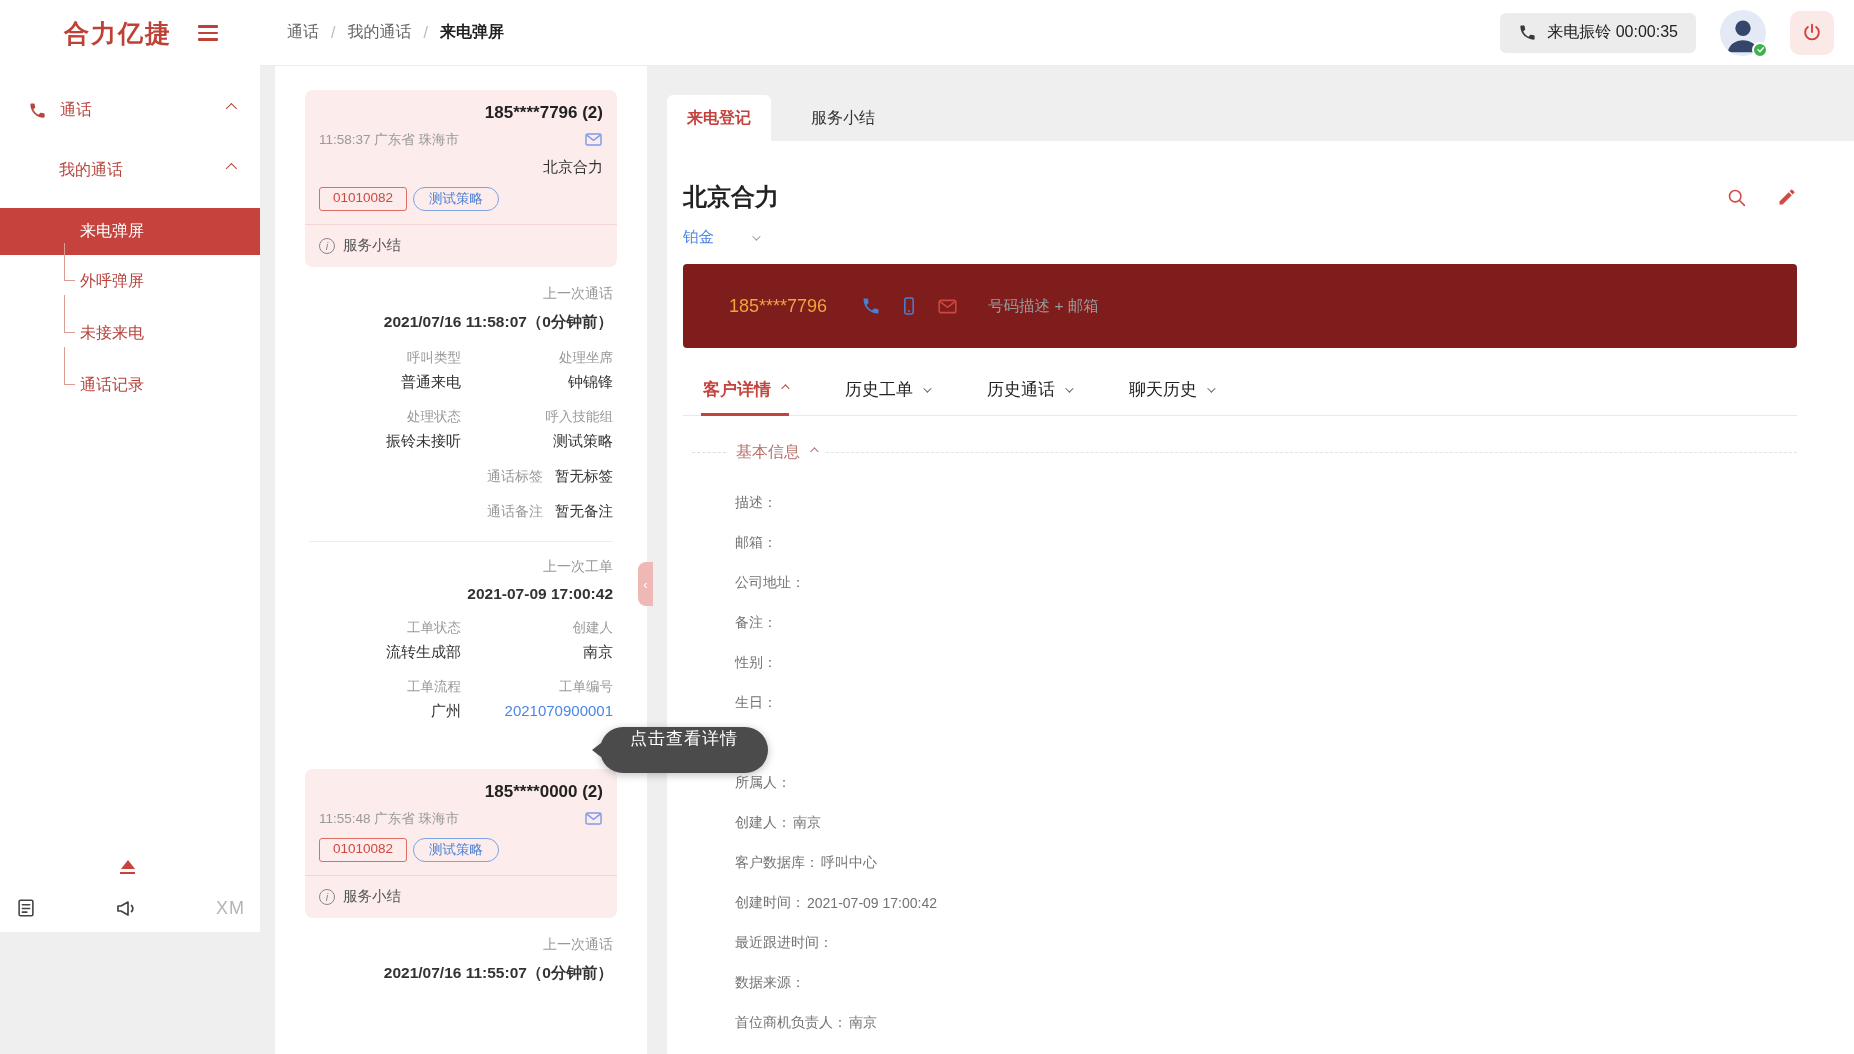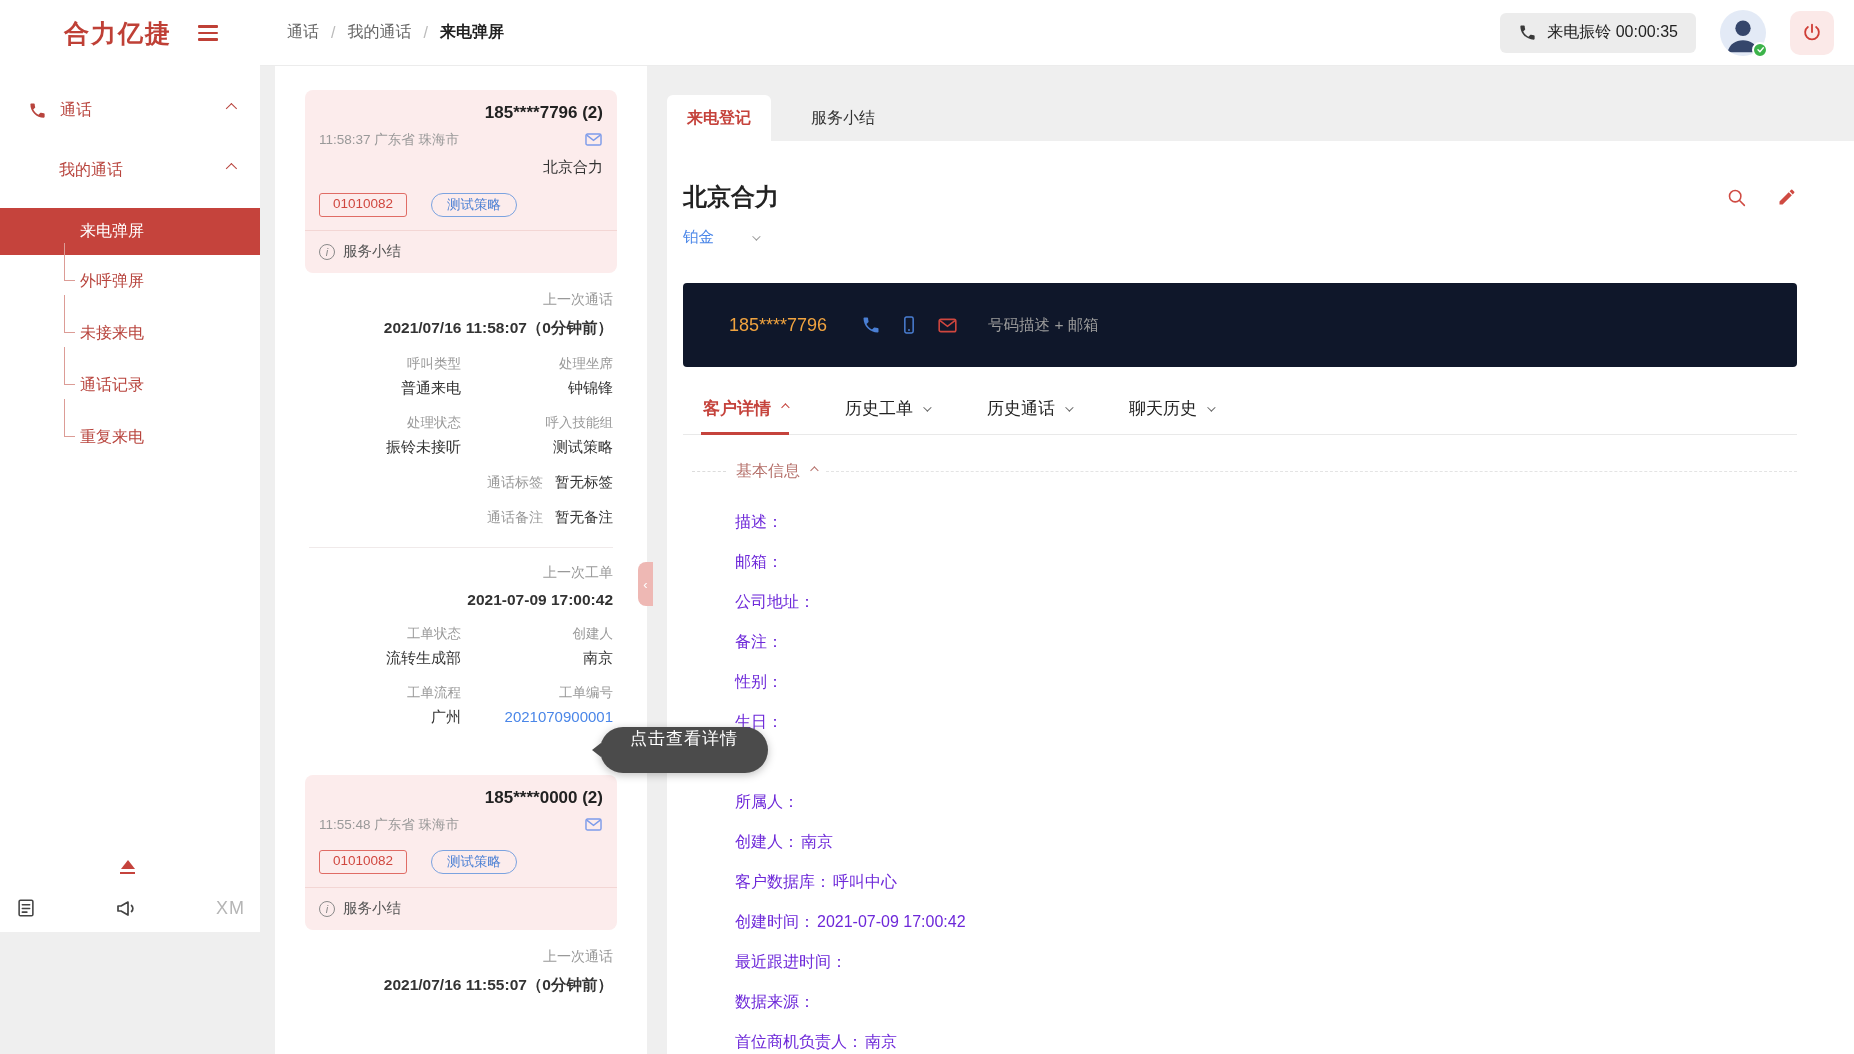--- a/index.html
+++ b/index.html
@@ -51,21 +51,21 @@
 
   
   .call-list { position:absolute; left:275px; top:66px; width:372px; bottom:0; background:#fff; overflow:hidden; padding:24px 30px 0;text-align:right; }
   .call-card { background:#fcecec; border-radius:8px; padding:13px 14px 12px; }
   .call-card.second { margin-top:28px; }
   .cc-number { font-size:17px; font-weight:bold; color:#222; }
   .cc-meta-row { display:flex; align-items:center; margin-top:7px; }
   .cc-meta { font-size:13.5px; color:#999; }
   .cc-mail { margin-left:auto; color:#7c9bea; cursor:pointer; }
   .cc-name { font-size:15px; color:#333; margin-top:9px; }
-  .badges { display:flex; gap:24px; margin-top:16px; }
+  .badges { display:flex; gap:6px; margin-top:10px; }
   .badge-red { border:1px solid #e06c65; color:#d0473f; font-size:13.5px; padding:2px 13px; border-radius:3px; }
   .badge-blue { border:1px solid #7ba3e0; color:#4a7fd4; font-size:13.5px; padding:2px 15px; border-radius:12px; }
   .cc-divider { border-top:1px solid #f3d6d4; margin:13px -14px 0; }
   .summary-row { display:flex; align-items:center; gap:8px; padding-top:11px; color:#555; font-size:14.5px; cursor:pointer; }
   .info-ic { width:16px; height:16px; border:1px solid #8a8a8a; border-radius:50%; color:#8a8a8a; font-size:11px; display:flex; align-items:center; justify-content:center; font-style:italic; }
   .info-block { padding:18px 4px 20px; }
   .ib-title { color:#999; font-size:14px; }
   .ib-time { color:#333; font-size:15.5px; font-weight:600; margin-top:9px; }
   .ib-title.ticket { margin-top:16px; }
   .kv-grid { display:grid; grid-template-columns:1fr 1fr; row-gap:16px; margin-top:16px; }
@@ -86,39 +86,39 @@
   .ctab { min-width:104px; padding:0 18px; display:flex; align-items:center; justify-content:center; font-size:16px; color:#333; cursor:pointer; }
   .ctab.active { background:#fff; color:#c5433c; font-weight:bold; border-radius:6px 6px 0 0; }
   .ctab.plain { margin-left:20px; }
   .content-card { position:absolute; left:0; right:0; top:75px; bottom:0; background:#fff; padding:18px 57px 0 16px; }
   .title-row { display:flex; align-items:center; margin-top:22px; }
   .cust-name { font-size:24px; font-weight:bold; color:#222; }
   .title-icons { margin-left:auto; display:flex; align-items:center; gap:30px; color:#cf4a42; }
   .title-icons svg { cursor:pointer; }
   .level-row { display:flex; align-items:center; gap:38px; margin-top:14px; cursor:pointer; }
   .level { color:#4a86e8; font-size:15.5px; }
-  .phone-bar { margin-top:35px; height:84px; background:#0f172a; border-radius:4px; display:flex; align-items:center; padding-left:46px; }
+  .phone-bar { margin-top:16px; height:84px; background:#7f1d1d; border-radius:4px; display:flex; align-items:center; padding-left:46px; }
   .bar-phone { color:#f0a33f; font-size:18px; font-weight:500; }
   .bar-icons { display:flex; align-items:center; gap:18px; margin-left:34px; }
   .bar-icons svg { cursor:pointer; }
   .ic-blue { color:#4a7fd4; }
   .ic-red { color:#d0473f; }
   .bar-desc { color:#9a9a9a; font-size:15.5px; margin-left:30px; }
   .detail-tabs { display:flex; gap:58px; padding-left:20px; border-bottom:1px solid #e9e9e9; height:52px; align-items:stretch; margin-top:16px; }
   .dtab { position:relative; display:flex; align-items:center; gap:10px; font-size:17px; color:#222; cursor:pointer; }
   .dtab.active { color:#c5433c; font-weight:bold; }
   .dtab.active::after { content:""; position:absolute; left:-2px; right:-2px; bottom:-1px; height:3px; background:#c5433c; }
   .dtab .chev { color:#666; }
   .dtab.active .chev { color:#c5433c; }
   .section-row { display:flex; align-items:center; gap:10px; margin:26px 0 0 9px; color:#b5716b; cursor:pointer; }
   .section-label { font-size:16px; }
   .dash-short { width:34px; border-top:1px dashed #dcdcdc; }
   .dash-long { flex:1; border-top:1px dashed #e4e4e4; }
   .fields { margin:20px 0 0 52px; }
-  .field-row { height:40px; display:flex; align-items:center; font-size:16px; color:#6d28d9; }
+  .field-row { height:40px; display:flex; align-items:center; font-size:14px; color:#737373; }
   .f-value { margin-left:2px; }
 
   
   .tooltip { position:absolute; left:600px; top:727px; height:46px; background:#4b4b4b; color:#fff; border-radius:23px; display:flex; align-items:flex-start; padding:0 30px; font-size:17px; letter-spacing:1px; z-index:40; box-shadow:0 2px 8px rgba(0,0,0,.25); }
   .tt-arrow { position:absolute; left:-8px; top:16px; width:0; height:0; border-top:7px solid transparent; border-bottom:7px solid transparent; border-right:9px solid #4b4b4b; }
 </style>
 </head>
 <body>
 
 <div class="app">
@@ -152,24 +152,20 @@
         <span>外呼弹屏</span>
       </div>
       <div class="nav-item">
         <span class="tick"></span>
         <span>未接来电</span>
       </div>
       <div class="nav-item">
         <span class="tick"></span>
         <span>通话记录</span>
       </div>
-      <div class="nav-item">
-        <span class="tick"></span>
-        <span>重复来电</span>
-      </div>
     </nav>
     <div class="sidebar-footer">
       <div class="eject">
           <span class="tri"></span>
           <span class="bar"></span>
         </div>
       <div class="foot-icons">
         <svg width="22" height="22" viewBox="0 0 24 24">
             <rect x="4.5" y="3.5" width="15" height="17" rx="1.5" fill="none" stroke="currentColor" stroke-width="1.7"></rect>
             <path d="M8 8.5h8M8 12.5h8M8 16.5h5" stroke="currentColor" stroke-width="1.7" stroke-linecap="round"></path>

